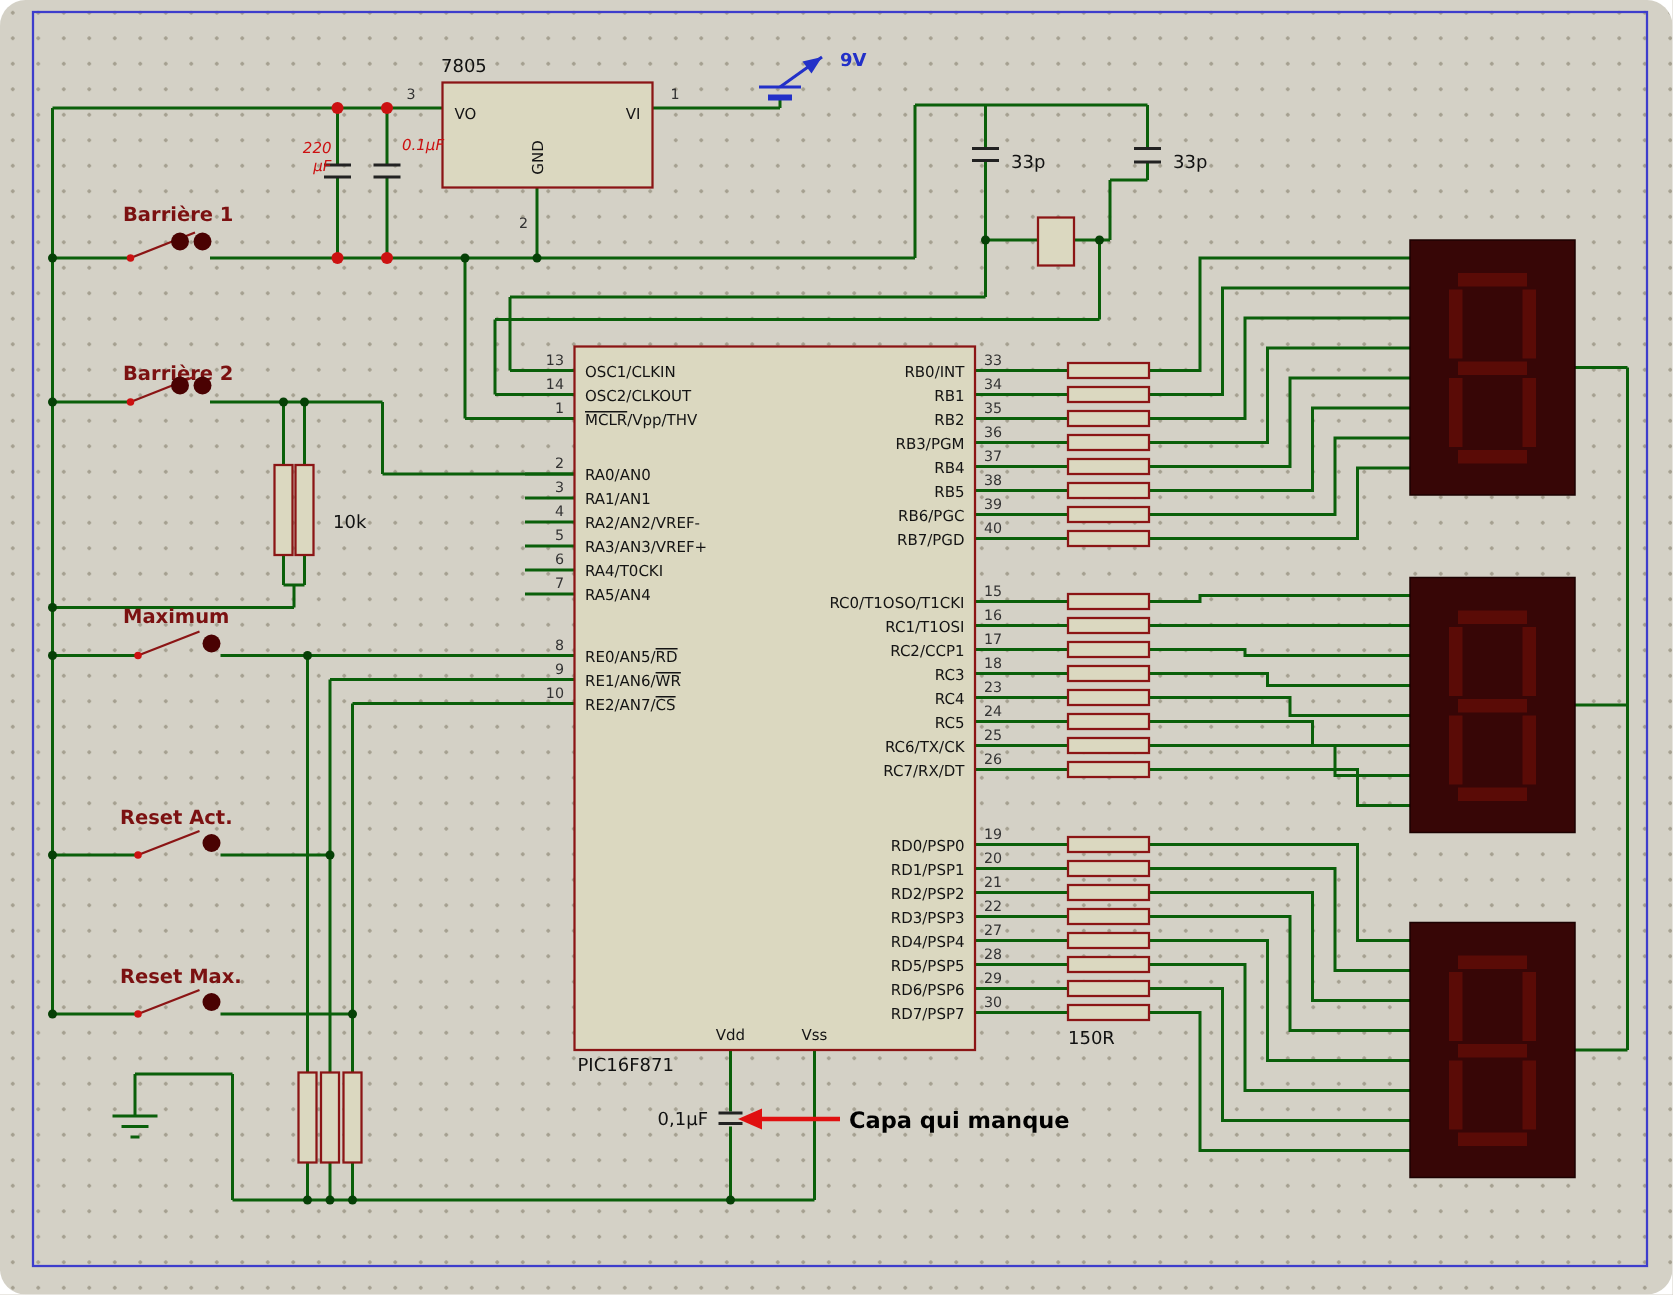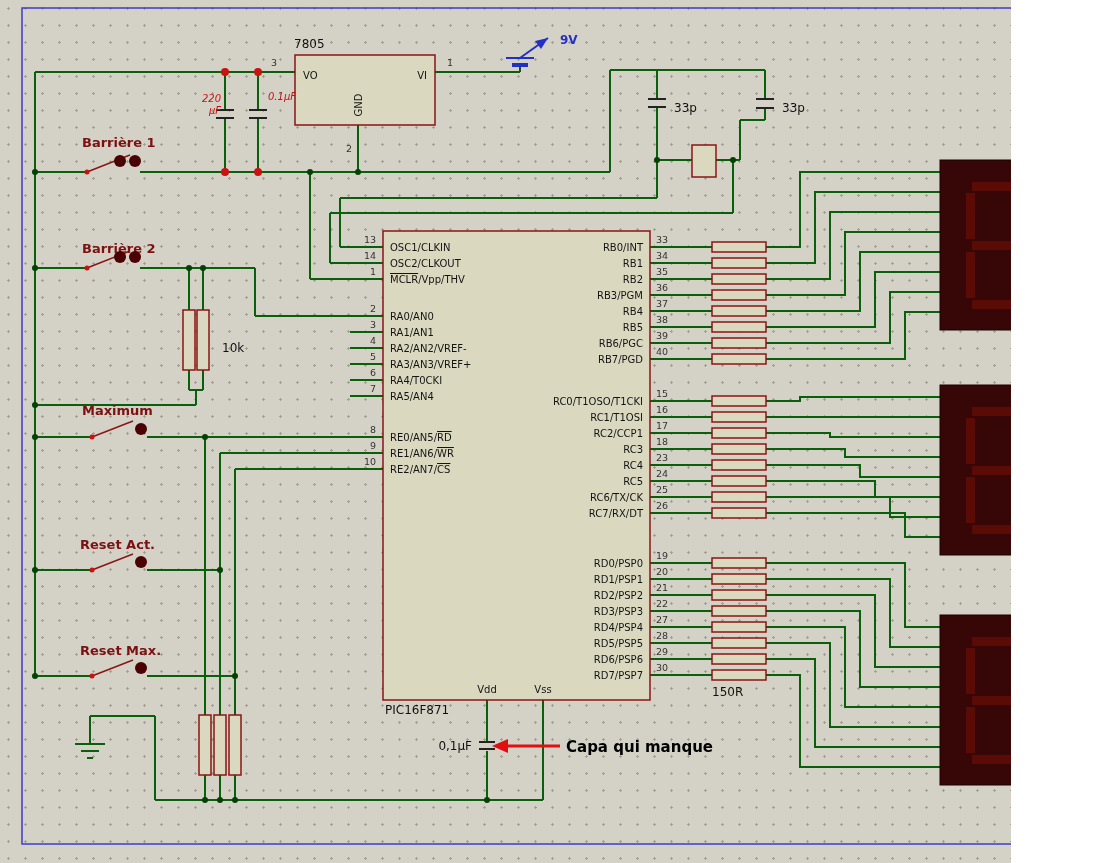--- a/index.html
+++ b/index.html
@@ -1,23 +1,24 @@
 <!DOCTYPE html>
 <html><head>
 <meta charset="utf-8">
 <style>
   html,body{margin:0;padding:0;}
   #canvas{
     position:relative;
-    width:1011px;height:863px;
+    width:1115px;height:863px;
     background-color:#d4d1c6;
     background-image:radial-gradient(circle,#a49f8f 1px,transparent 1.4px);
     background-size:17px 17px;
     font-family:"DejaVu Sans",sans-serif;
     overflow:hidden;
+    border-radius:17px;
   }
   svg{position:absolute;left:0;top:0;}
   .wire{stroke:#0a5f0a;stroke-width:2;fill:none;}
   .comp{fill:#dbd8c0;stroke:#8b1515;stroke-width:1.5;}
   .pin{font-size:10px;fill:#141414;}
   .pnum{font-size:9.5px;fill:#333;}
   .lbl{font-size:12px;fill:#111;}
   .swlbl{font-size:13px;font-weight:bold;fill:#7b1111;}
   .redtxt{font-size:10px;font-style:italic;fill:#cc1111;}
   .bluetxt{font-size:12px;font-weight:bold;fill:#2230c8;}

